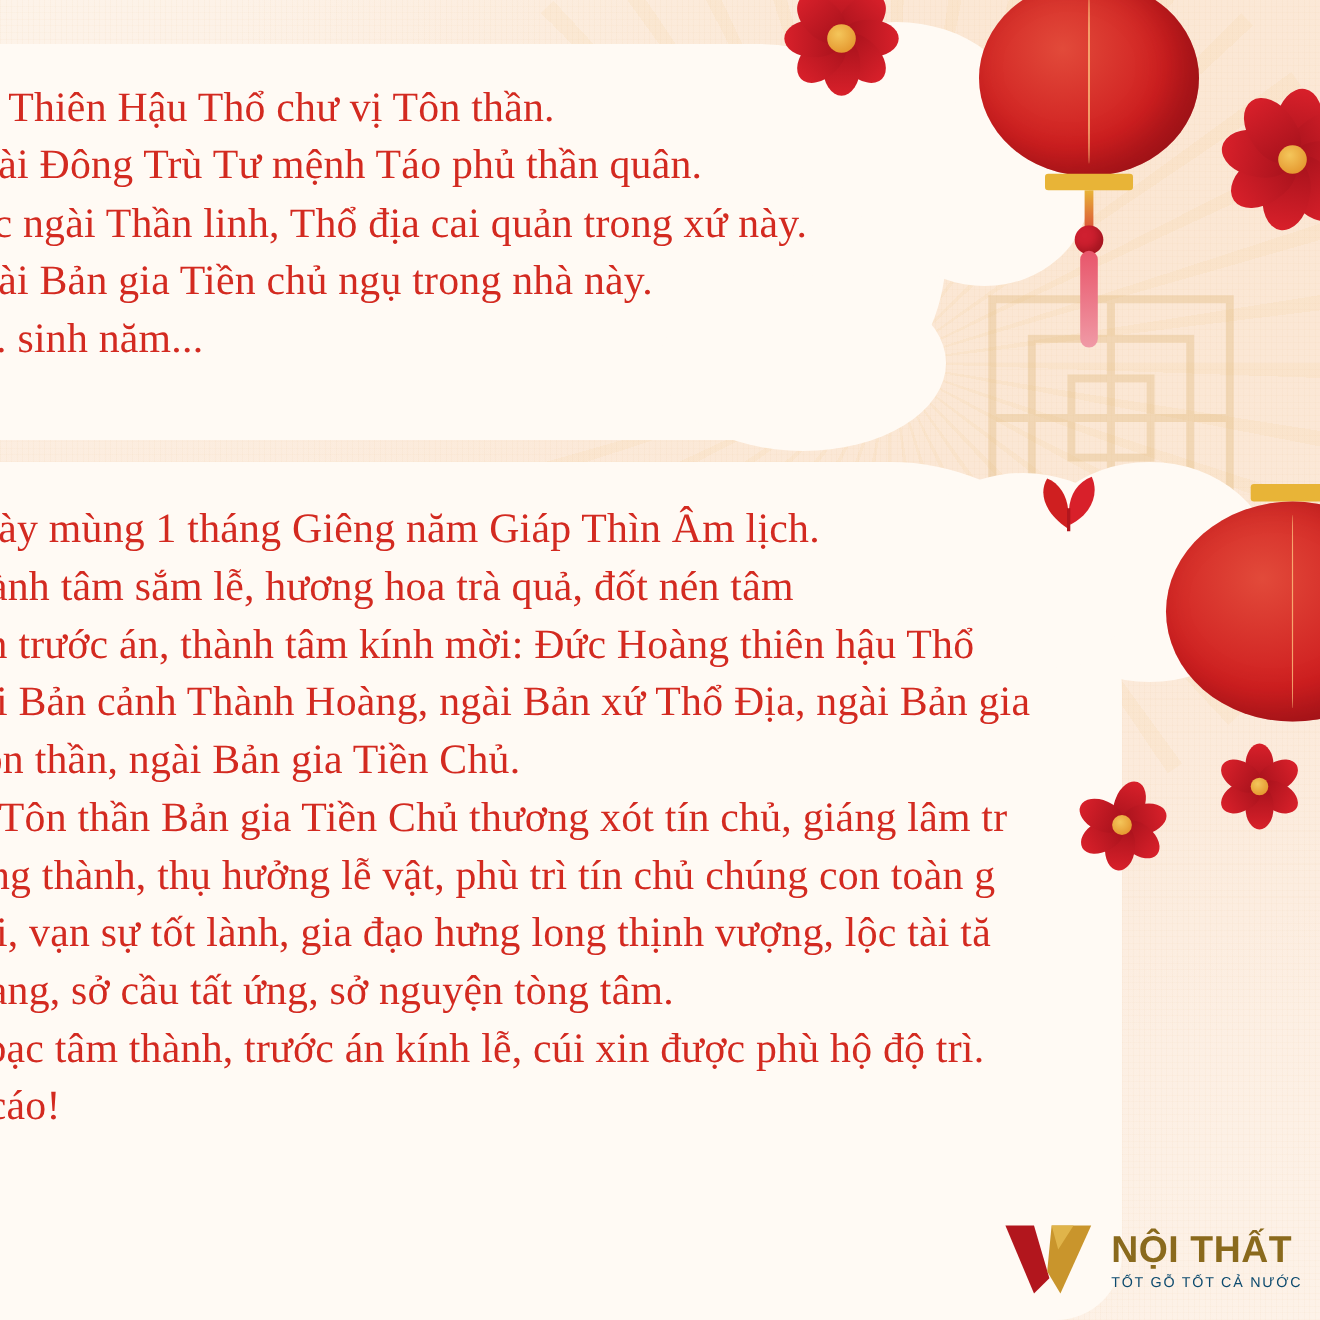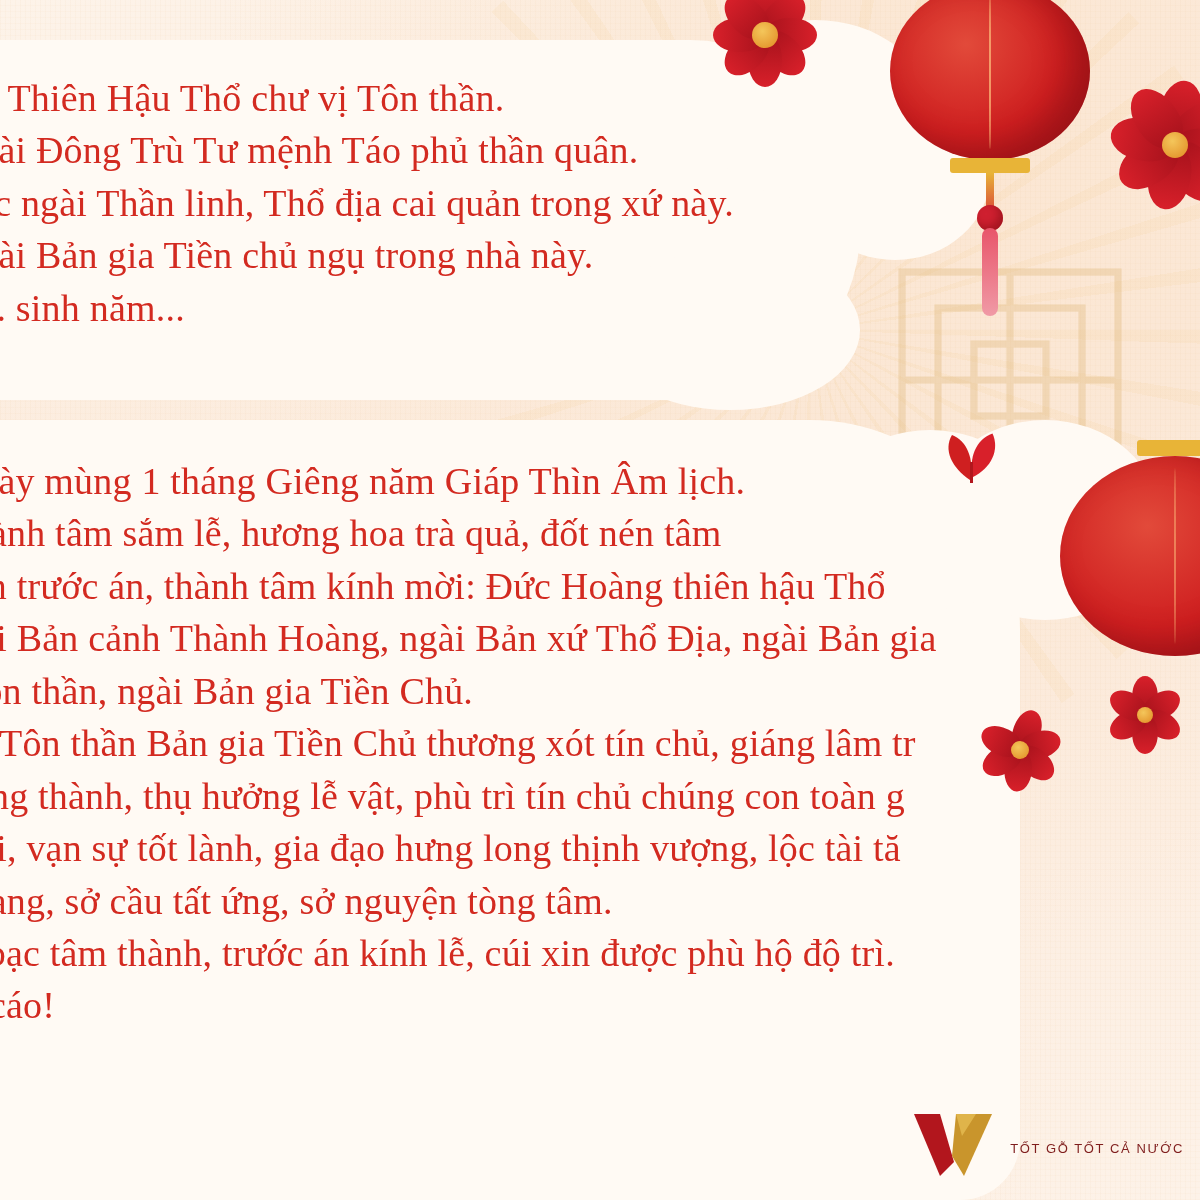--- a/index.html
+++ b/index.html
@@ -115,21 +115,21 @@
     display:flex; align-items:center; gap:14px;
   }
   .logo-mark { position:relative; width:86px; height:78px; }
   .logo-text { display:flex; flex-direction:column; line-height:1; }
   .logo-title {
     font-family:"Liberation Sans", sans-serif;
     font-weight:bold; font-size:34px; color:#8a6a1d; letter-spacing:.5px;
   }
   .logo-sub {
     font-family:"Liberation Sans", sans-serif;
-    font-size:13px; color:#7f1d1d; letter-spacing:1.6px; margin-top:6px;
+    font-size:13px; color:#0c4a6e; letter-spacing:1.6px; margin-top:6px;
   }
 </style>
 </head>
 <body>
 
 <div class="bg-base"></div>
 <div class="bg-rays"></div>
 <div class="bg-rays2"></div>
 <div class="bg-texture"></div>
 
@@ -252,15 +252,16 @@
 
 <div class="logo">
   <div class="logo-mark">
     <svg viewBox="0 0 86 78" width="86" height="78">
       <path d="M4 8 L30 8 L44 56 L30 70 Z" fill="#b2161d"></path>
       <path d="M46 8 L82 8 L54 70 L42 50 Z" fill="#c9952c"></path>
       <path d="M46 8 L82 8 L66 8 L52 30 Z" fill="#e0b44a"></path>
     </svg>
   </div>
   <div class="logo-text">
+    <div class="logo-title">NỘI THẤT</div>
     <div class="logo-sub">TỐT GỖ TỐT CẢ NƯỚC</div>
   </div>
 </div>
 
 </body></html>

